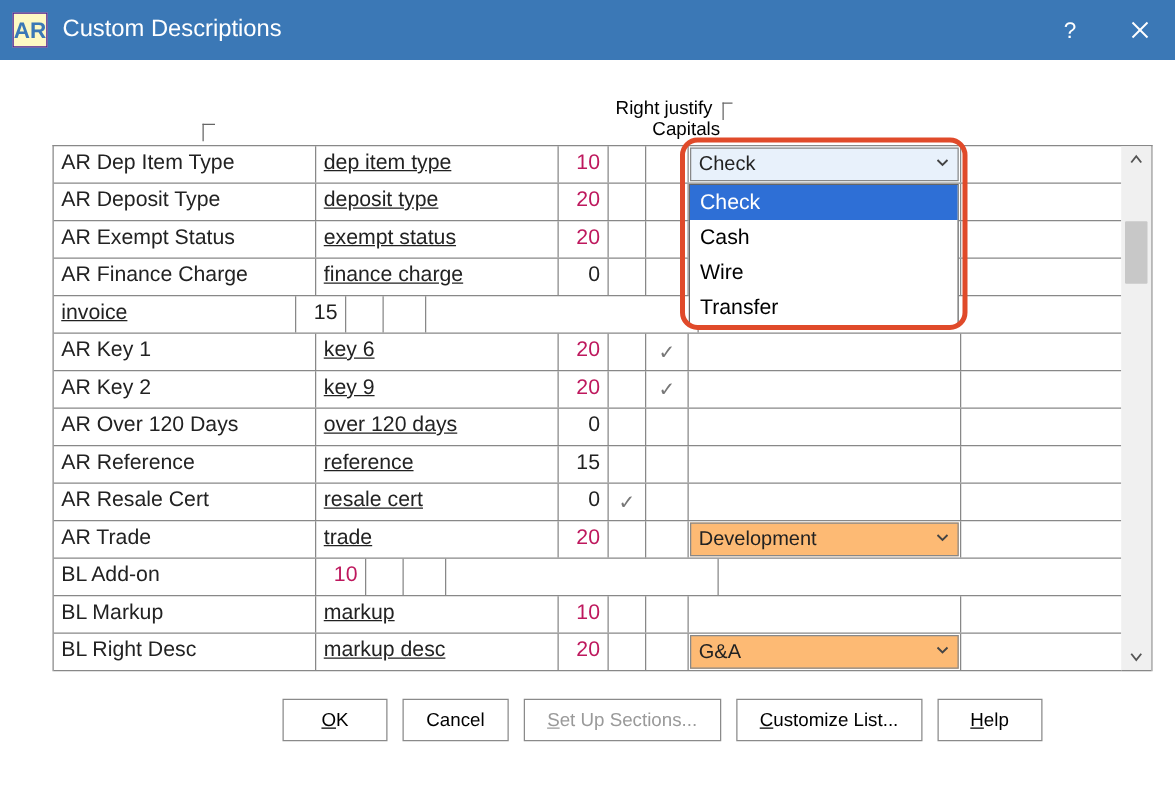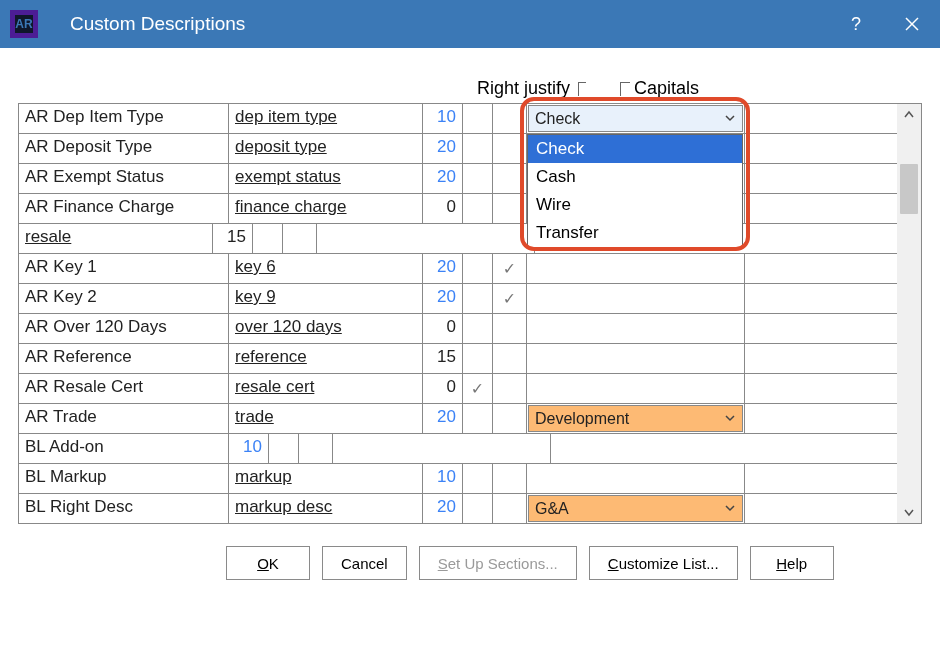--- a/index.html
+++ b/index.html
@@ -15,45 +15,46 @@
   .titlebar {
     background: #3b78b6;
     color: #fff;
     height: 48px;
     display: flex;
     align-items: center;
     padding: 0 0 0 10px;
   }
   .titlebar .app-icon {
     width: 28px; height: 28px;
-    background: #0f172a;
-    border: 5px solid #4c1d95;
+    background: #fef9c3;
+    border: 1px solid #4c1d95;
     display: flex; align-items: center; justify-content: center;
-    font-size: 12px; font-weight: bold; color: #3b78b6;
+    font-size: 18px; font-weight: bold; color: #3b78b6;
     margin-right: 12px;
   }
-  .titlebar .title { font-size: 19px; font-weight: 400; flex: 1; margin-left: 20px; }
+  .titlebar .title { font-size: 19px; font-weight: 400; flex: 1; }
   .titlebar .tb-btn {
     width: 56px; height: 48px;
     display: flex; align-items: center; justify-content: center;
     font-size: 18px; color: #fff;
   }
   .titlebar .tb-btn svg { stroke: #fff; }
 
   
   .dialog-body {
     padding: 30px 18px 18px 18px;
     background: #fff;
   }
 
   .col-headers {
     display: flex;
     margin-left: 100px;
     margin-bottom: 4px;
-    font-size: 18px;
+    font-size: 15px;
+    flex-direction: column;
   }
   .col-headers .rj {
     width: 458px;
     text-align: right;
     padding-right: 6px;
     position: relative;
   }
   .col-headers .rj::after {
     content: '';
     position: absolute;
@@ -64,20 +65,21 @@
   .col-headers .rj::before {
     content: '';
     position: absolute;
     right: -10px; top: 4px;
     width: 8px; height: 1px;
     background: #666;
   }
   .col-headers .cap {
     margin-left: 58px;
     position: relative;
+    text-align: center;
   }
   .col-headers .cap::before {
     content: '';
     position: absolute;
     left: -14px; top: 4px;
     width: 10px; height: 1px;
     background: #666;
   }
   .col-headers .cap::after {
     content: '';
@@ -103,21 +105,21 @@
   .cell {
     border-right: 1px solid #888;
     padding: 3px 6px 0 6px;
     font-size: 17px;
     color: #222;
     overflow: hidden;
     white-space: nowrap;
   }
   .c-label { width: 210px; }
   .c-desc  { width: 194px; text-decoration: underline; }
-  .c-num   { width: 40px; text-align: right; color: #3b82f6; }
+  .c-num   { width: 40px; text-align: right; color: #be185d; }
   .c-rj    { width: 30px; text-align: center; padding: 0; display:flex; align-items:center; justify-content:center;}
   .c-cap   { width: 34px; text-align: center; padding: 0; display:flex; align-items:center; justify-content:center;}
   .c-drop  { width: 218px; padding: 0; position: relative; }
   .c-num.black { color: #222; }
 
   .chk {
     display:inline-block;
     color: #777;
     font-size: 16px;
   }
@@ -199,21 +201,21 @@
     padding: 0 18px;
     background: #fff;
     border: 1px solid #8a8a8a;
     font-size: 15px;
     display: flex; align-items: center; justify-content: center;
     min-width: 84px;
   }
   .btn.disabled { color: #9a9a9a; }
   .btn .ul { text-decoration: underline; }
 
-  .grid-area { position: relative; }
+  .grid-area { position: relative; margin-left: 24px; }
 </style>
 </head>
 <body>
 
 <div class="titlebar">
   <div class="app-icon">AR</div>
   <div class="title">Custom Descriptions</div>
   <div class="tb-btn">?</div>
   <div class="tb-btn">
     <svg width="14" height="14" viewBox="0 0 14 14">
@@ -266,21 +268,21 @@
           </div>
           <div class="row">
             <div class="cell c-label">AR Finance Charge</div>
             <div class="cell c-desc">finance charge</div>
             <div class="cell c-num black">0</div>
             <div class="cell c-rj"></div>
             <div class="cell c-cap"></div>
             <div class="cell c-drop"></div>
           </div>
           <div class="row">
-            <div class="cell c-desc">resale</div>
+            <div class="cell c-desc">invoice</div>
             <div class="cell c-num black">15</div>
             <div class="cell c-rj"></div>
             <div class="cell c-cap"></div>
             <div class="cell c-drop"></div>
           </div>
           <div class="row">
             <div class="cell c-label">AR Key 1</div>
             <div class="cell c-desc">key 6</div>
             <div class="cell c-num">20</div>
             <div class="cell c-rj"></div>

